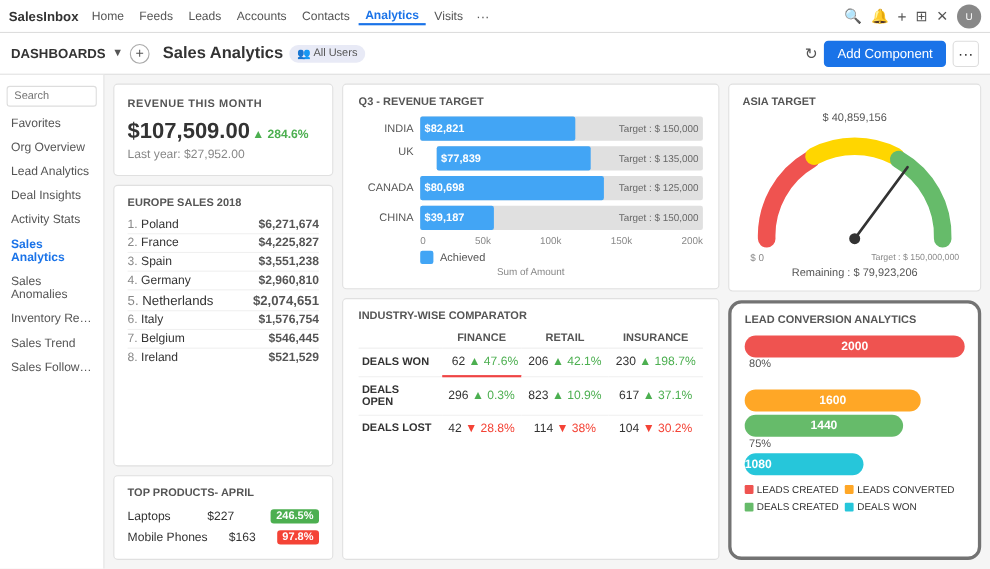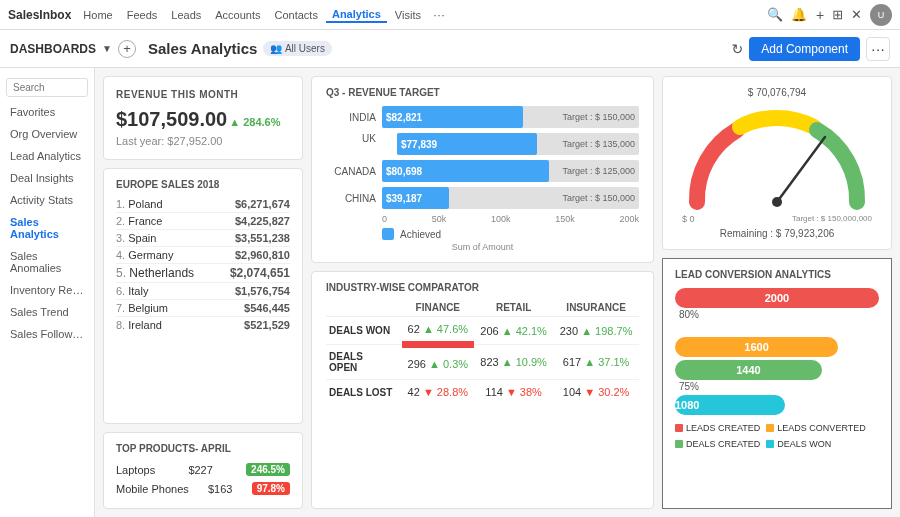--- a/index.html
+++ b/index.html
@@ -195,21 +195,21 @@
             <tr>
               <th style="font-size:10px;font-weight:bold;text-align:left;color:#555;padding:3px;border-bottom:1px solid #eee;"></th>
               <th style="font-size:10px;font-weight:bold;text-align:center;color:#555;padding:3px;border-bottom:1px solid #eee;">FINANCE</th>
               <th style="font-size:10px;font-weight:bold;text-align:center;color:#555;padding:3px;border-bottom:1px solid #eee;">RETAIL</th>
               <th style="font-size:10px;font-weight:bold;text-align:center;color:#555;padding:3px;border-bottom:1px solid #eee;">INSURANCE</th>
             </tr>
           </thead>
           <tbody>
             <tr>
               <td style="font-weight:bold;font-size:10px;padding:6px 3px;border-bottom:1px solid #f0f0f0;text-align:left;">DEALS WON</td>
-              <td style="text-align:center;padding:6px 3px;border-bottom:7px solid #ef4444;">62 <span style="color:#4caf50;">▲ 47.6%</span></td>
+              <td style="text-align:right;padding:6px 3px;border-bottom:2px solid #ef4444;">62 <span style="color:#4caf50;">▲ 47.6%</span></td>
               <td style="text-align:center;padding:6px 3px;border-bottom:1px solid #f0f0f0;">206 <span style="color:#4caf50;">▲ 42.1%</span></td>
               <td style="text-align:center;padding:6px 3px;border-bottom:1px solid #f0f0f0;">230 <span style="color:#4caf50;">▲ 198.7%</span></td>
             </tr>
             <tr>
               <td style="font-weight:bold;font-size:10px;padding:6px 3px;border-bottom:1px solid #f0f0f0;text-align:left;">DEALS<br>OPEN</td>
               <td style="text-align:center;padding:6px 3px;border-bottom:1px solid #f0f0f0;">296 <span style="color:#4caf50;">▲ 0.3%</span></td>
               <td style="text-align:center;padding:6px 3px;border-bottom:1px solid #f0f0f0;">823 <span style="color:#4caf50;">▲ 10.9%</span></td>
               <td style="text-align:center;padding:6px 3px;border-bottom:1px solid #f0f0f0;">617 <span style="color:#4caf50;">▲ 37.1%</span></td>
             </tr>
             <tr>
@@ -220,21 +220,22 @@
             </tr>
           </tbody>
         </table>
       </div>
 
     </div>
 
     <div style="width:230px;display:flex;flex-direction:column;gap:8px;flex-shrink:0;">
 
       <div style="background:#fff;border:1px solid #e0e0e0;border-radius:4px;padding:10px 12px;">
-        <div style="font-size:10px;color:#555;text-align:center;margin-bottom:4px;">$ 70,076,794</div>
+        <div style="font-size:10px;font-weight:bold;color:#555;text-transform:uppercase;margin-bottom:4px;">ASIA TARGET</div>
+        <div style="font-size:10px;color:#555;text-align:center;margin-bottom:4px;">$ 40,859,156</div>
 
         <div style="display:flex;flex-direction:column;align-items:center;">
           <svg width="200" height="110" viewBox="0 0 200 110">
 
             <path d="M 20 100 A 80 80 0 0 1 60 28" fill="none" stroke="#ef5350" stroke-width="16" stroke-linecap="round"></path>
 
             <path d="M 63 25 A 80 80 0 0 1 137 25" fill="none" stroke="#ffd600" stroke-width="16" stroke-linecap="round"></path>
 
             <path d="M 140 28 A 80 80 0 0 1 180 100" fill="none" stroke="#66bb6a" stroke-width="16" stroke-linecap="round"></path>
 
@@ -242,21 +243,21 @@
             <circle cx="100" cy="100" r="5" fill="#333"></circle>
           </svg>
           <div style="display:flex;justify-content:space-between;width:190px;font-size:9px;color:#888;margin-top:2px;">
             <span>$ 0</span>
             <span style="font-size:8px;">Target : $ 150,000,000</span>
           </div>
           <div style="font-size:10px;color:#555;text-align:center;margin-top:4px;">Remaining : $ 79,923,206</div>
         </div>
       </div>
 
-      <div style="background:#fff;border:1px solid #737373;border-radius:0;padding:10px 12px;flex:1;">
+      <div style="background:#fff;border:3px solid #737373;border-radius:12px;padding:10px 12px;flex:1;">
         <div style="font-size:10px;font-weight:bold;color:#555;text-transform:uppercase;margin-bottom:8px;">LEAD CONVERSION ANALYTICS</div>
 
         <div style="margin-bottom:17px;">
           <div style="height:20px;border-radius:10px;background:#ef5350;display:flex;align-items:center;justify-content:center;width:100%;">
             <span style="font-size:11px;color:#fff;font-weight:bold;">2000</span>
           </div>
           <div style="font-size:10px;color:#555;margin:1px 0 3px 4px;">80%</div>
         </div>
 
         <div style="margin-bottom:3px;">

